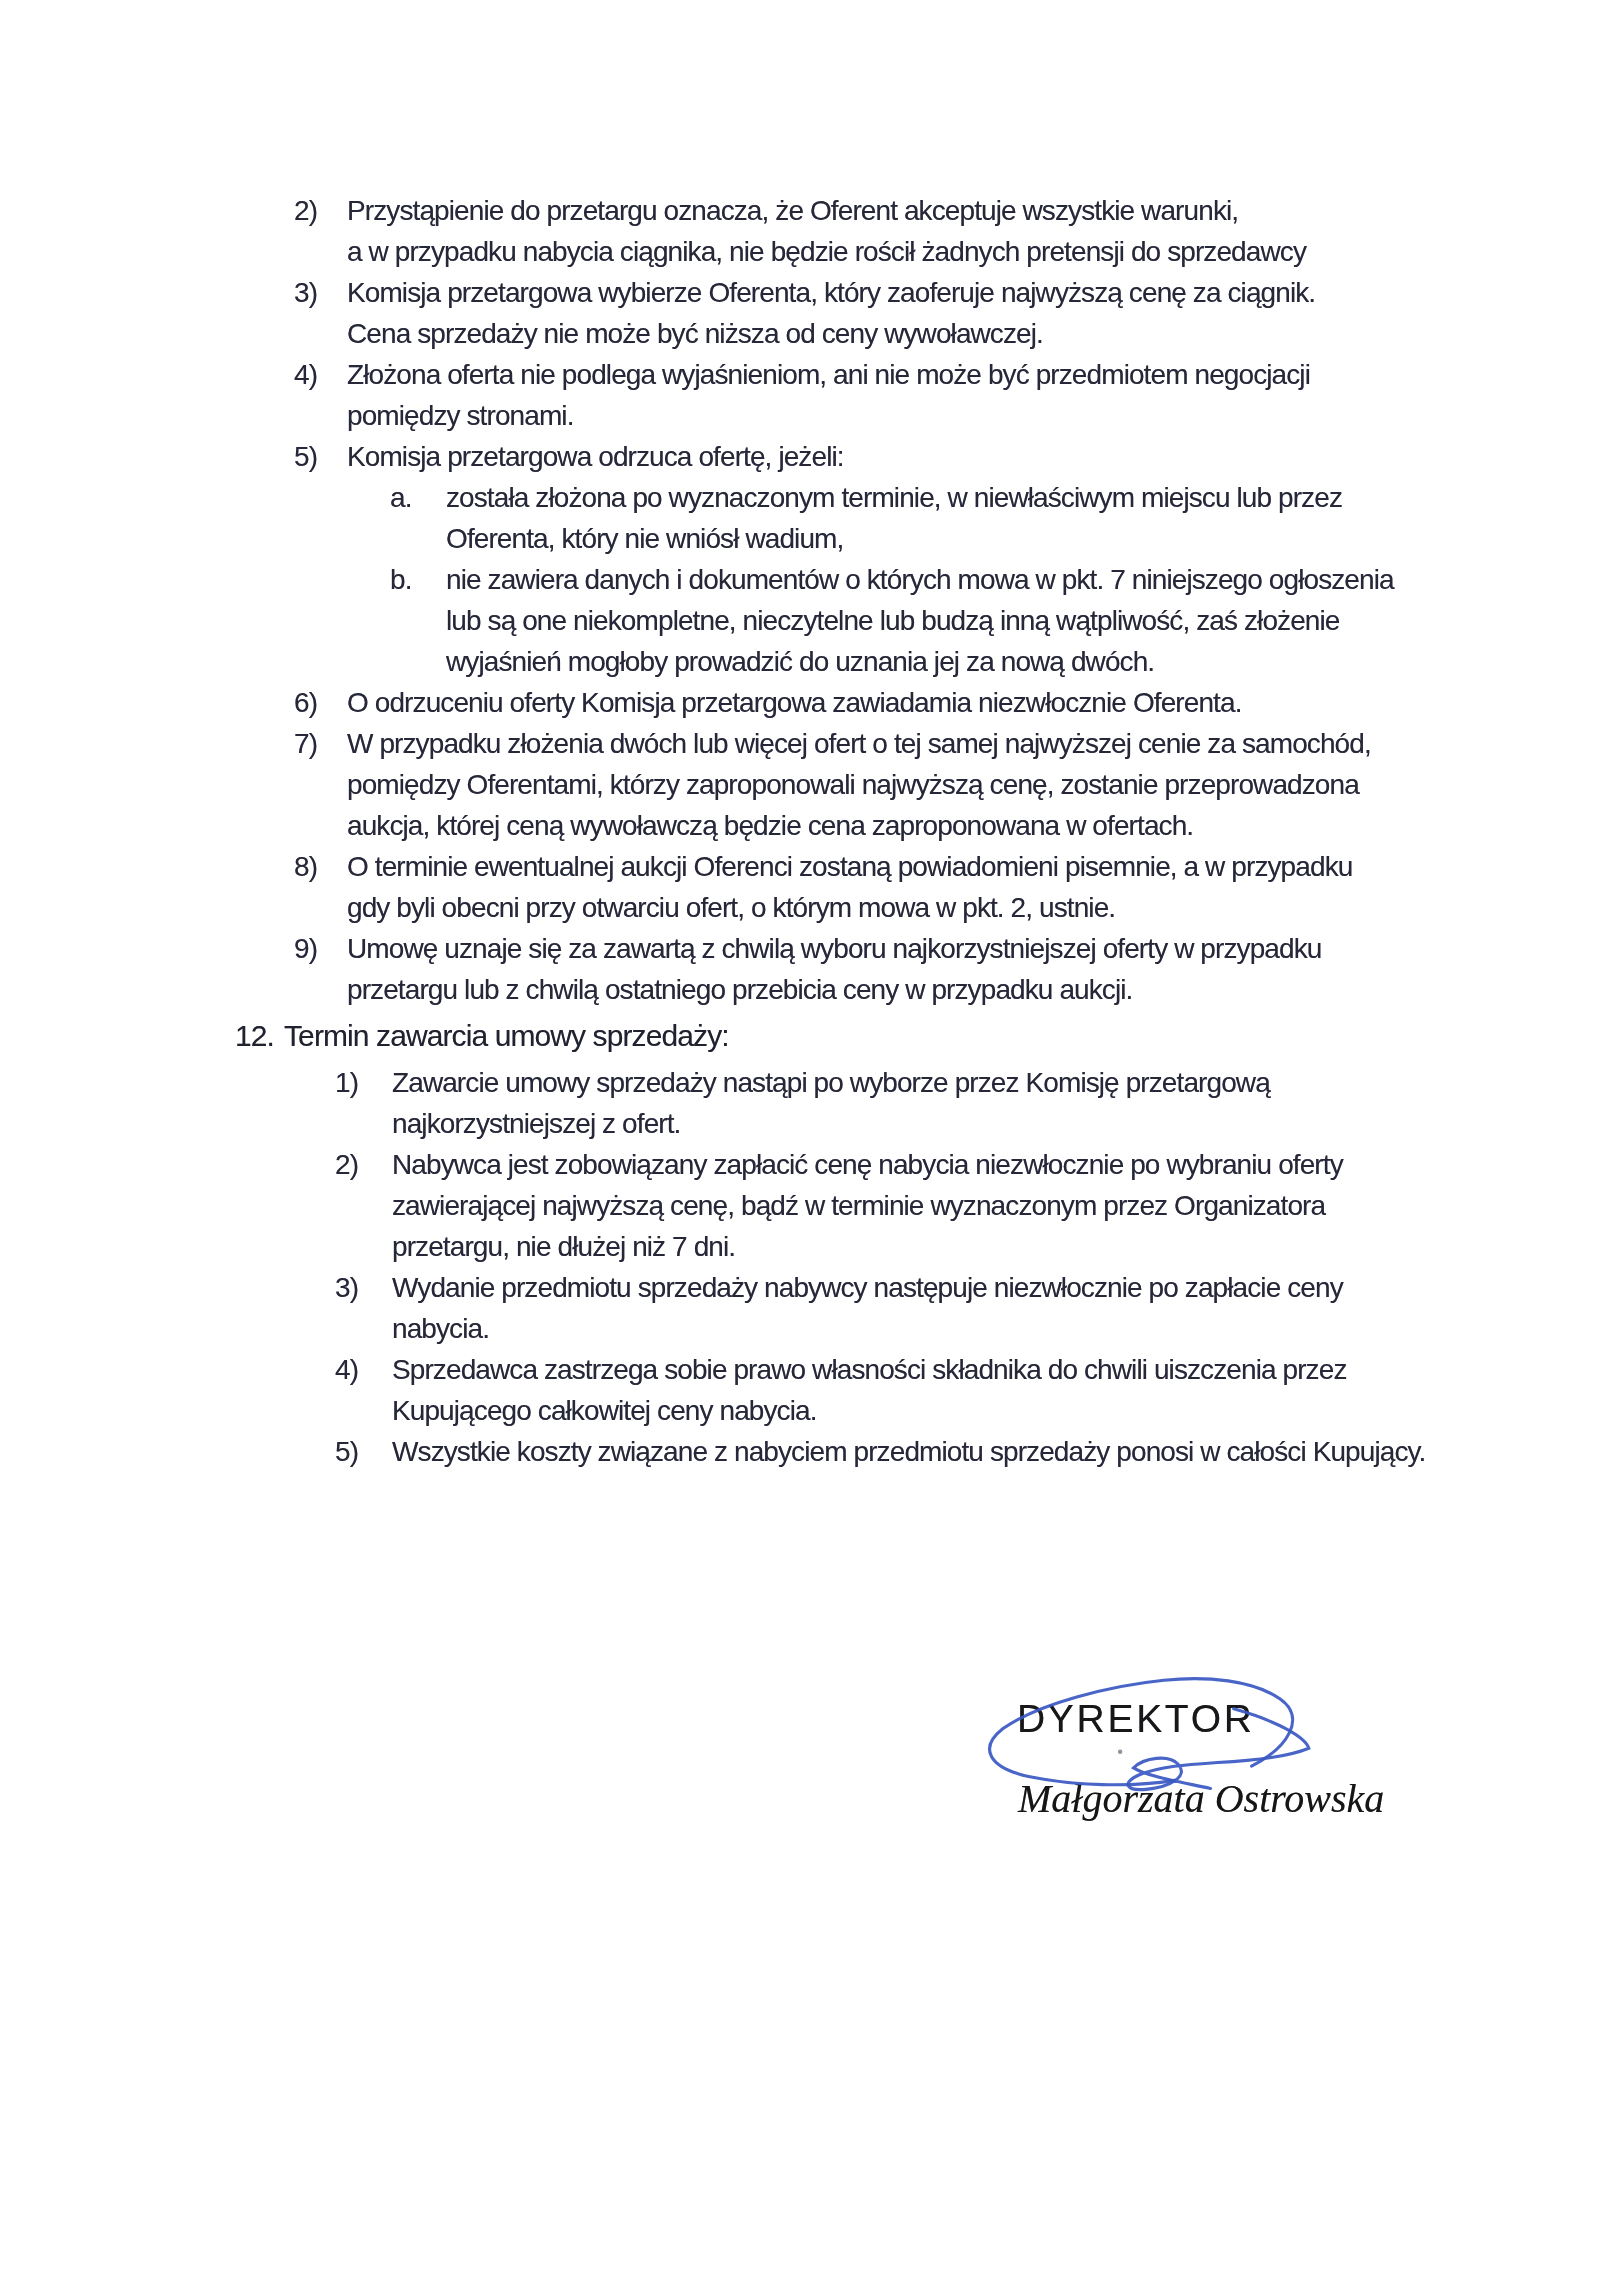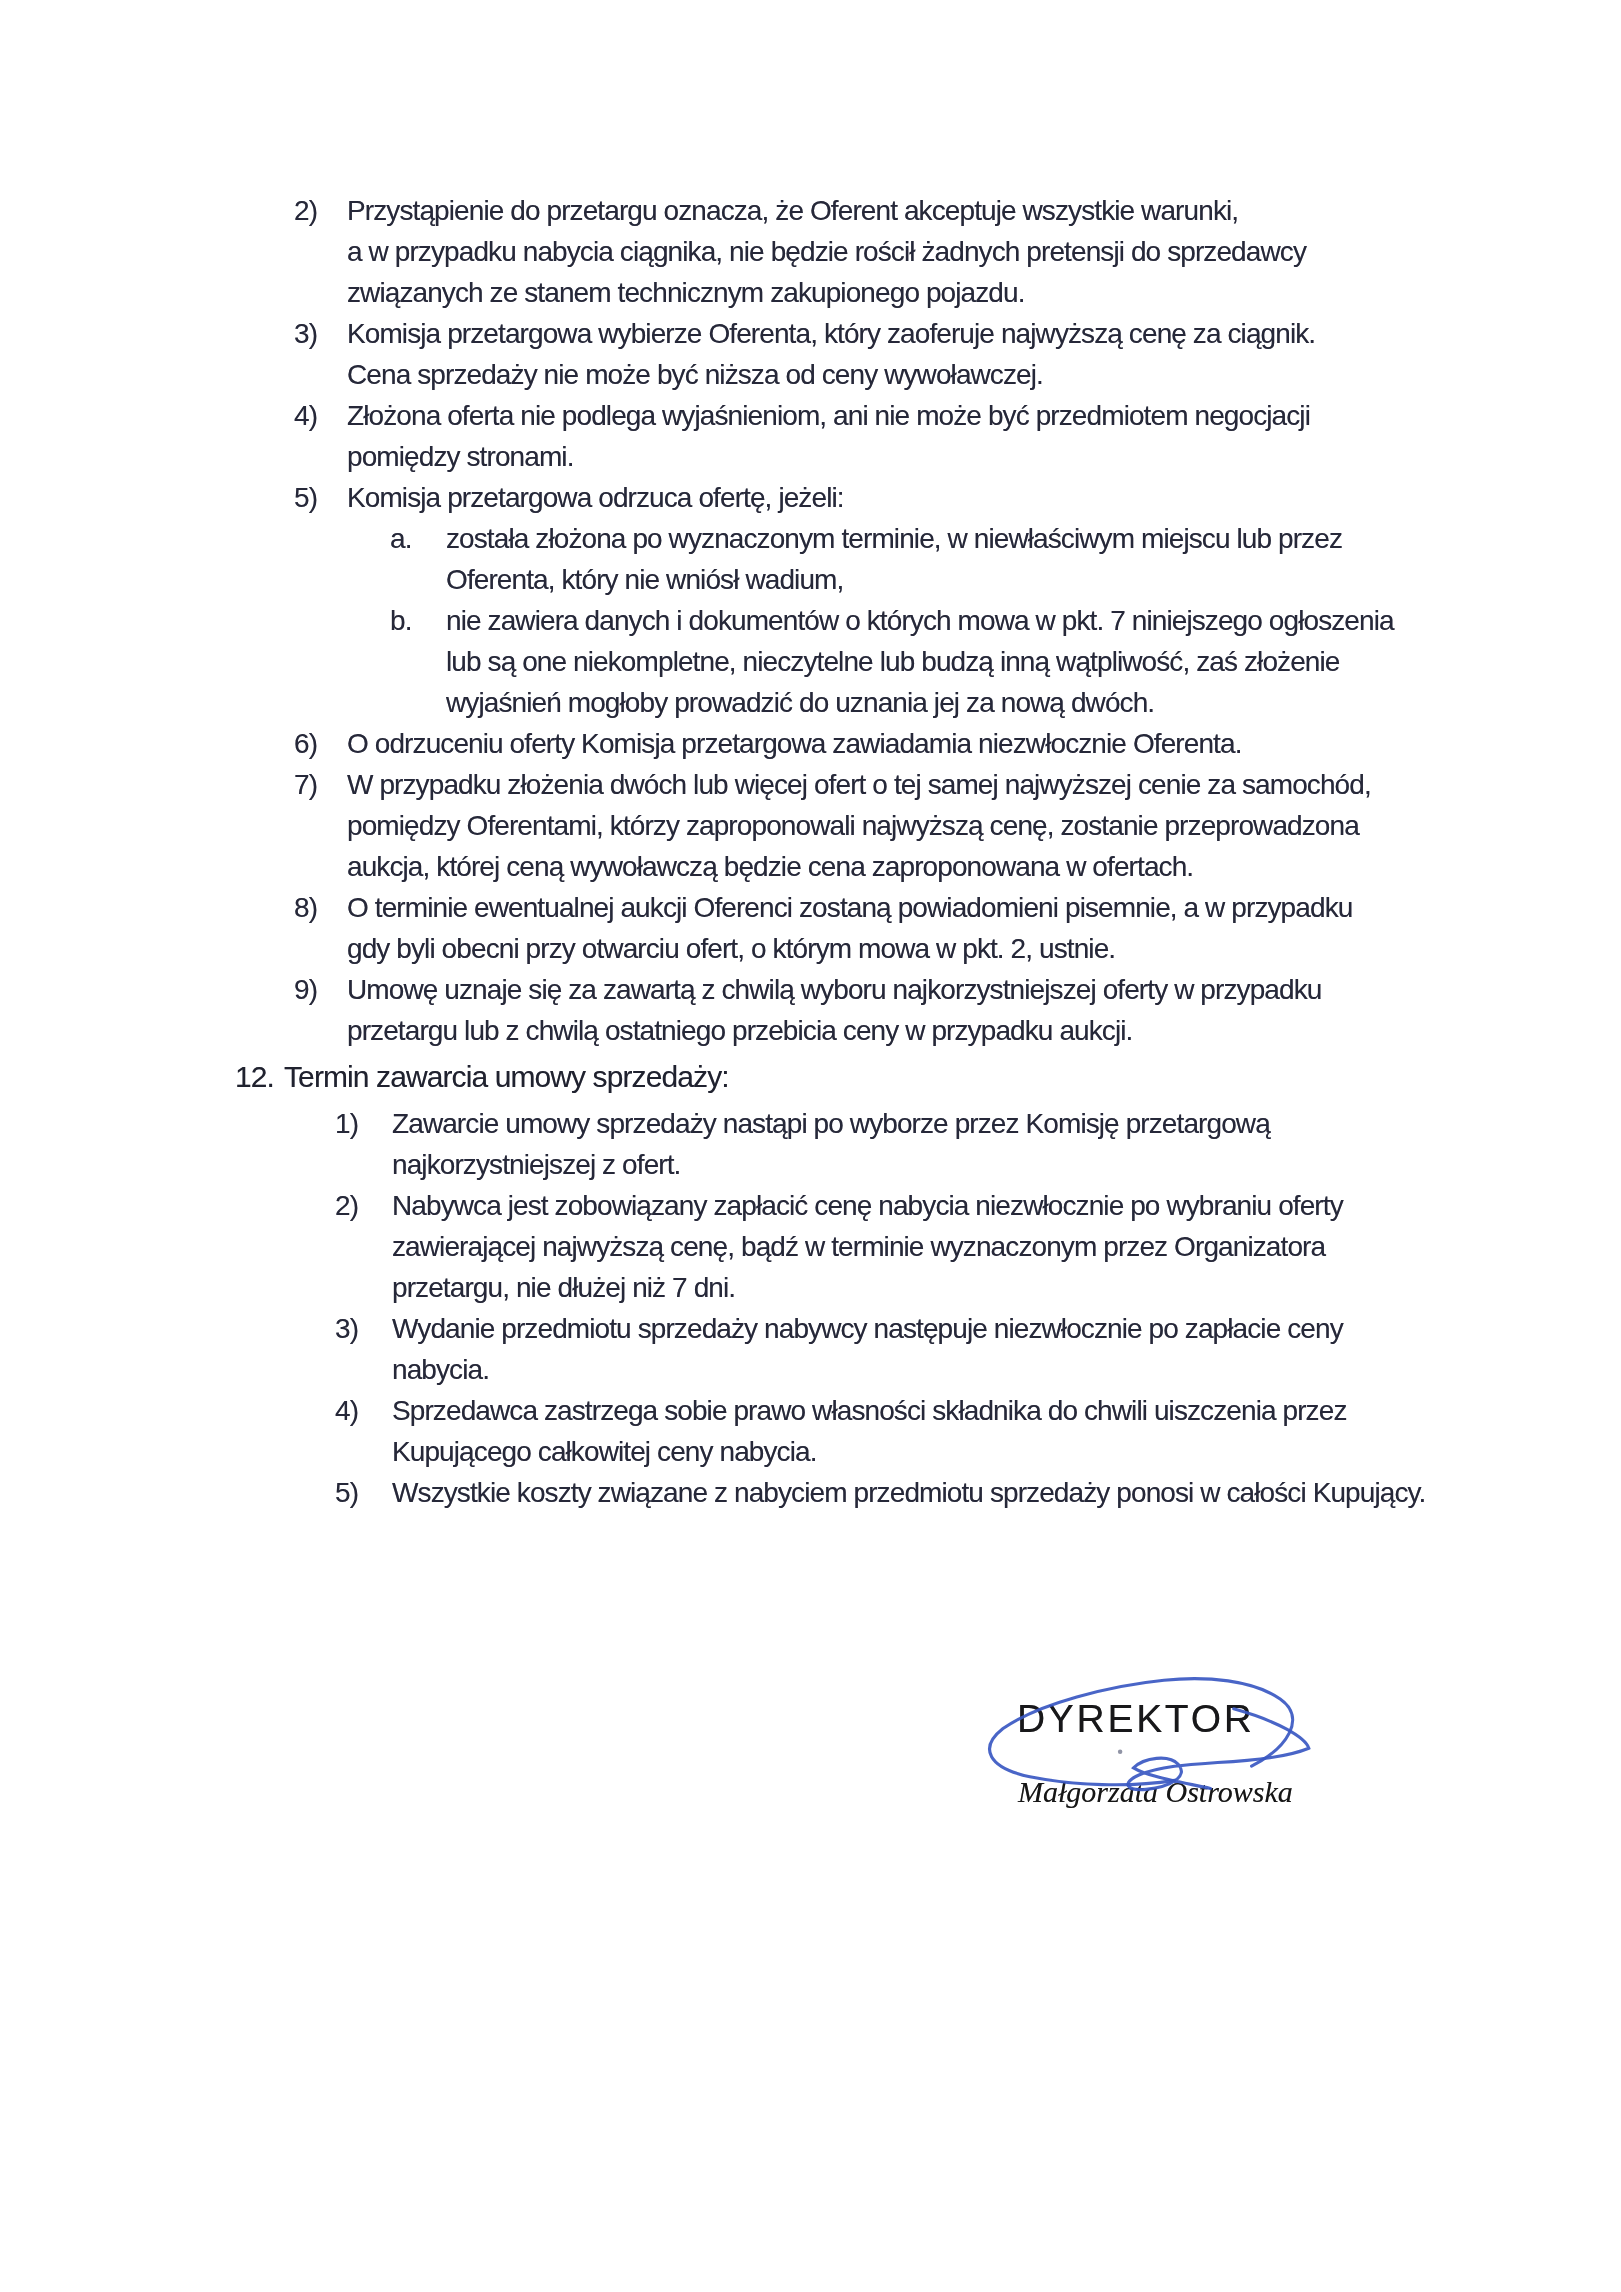--- a/index.html
+++ b/index.html
@@ -34,44 +34,41 @@
   
   .sig-title{
     position:absolute;left:1017px;top:1697px;
     font-size:39px;letter-spacing:2.7px;color:#18181a;
     font-family:"Liberation Sans",sans-serif;
     text-shadow:0 0 0.5px rgba(0,0,0,0.5);
     white-space:nowrap;
   }
   .sig-name{
     position:absolute;left:1018px;top:1775px;
-    font-size:30px;font-style:italic;color:#161616;
+    font-size:40px;font-style:italic;color:#161616;
     font-family:"Liberation Serif",serif;
     text-shadow:0 0 0.5px rgba(0,0,0,0.45);
     white-space:nowrap;
   }
   .ink-svg{position:absolute;left:958px;top:1657px;width:394px;height:152px;}
   .ink-svg path{fill:none;stroke-width:3.5;stroke-linecap:round;opacity:0.92;}
 </style>
 </head>
 <body>
 
 <div class="page">
 
   <div class="textblock">
 
     <div class="ln i1">
       <span class="mk">2)</span>
       <span class="tx">Przystąpienie do przetargu oznacza, że Oferent akceptuje wszystkie warunki,</span>
     </div>
     <div class="ln i1">
       <span class="tx">a w przypadku nabycia ciągnika, nie będzie rościł żadnych pretensji do sprzedawcy</span>
-    </div>
-    <div class="ln i1">
-      <span class="tx">związanych ze stanem technicznym zakupionego pojazdu.</span>
     </div>
 
     <div class="ln i1">
       <span class="mk">3)</span>
       <span class="tx">Komisja przetargowa wybierze Oferenta, który zaoferuje najwyższą cenę za ciągnik.</span>
     </div>
     <div class="ln i1">
       <span class="tx">Cena sprzedaży nie może być niższa od ceny wywoławczej.</span>
     </div>
 

